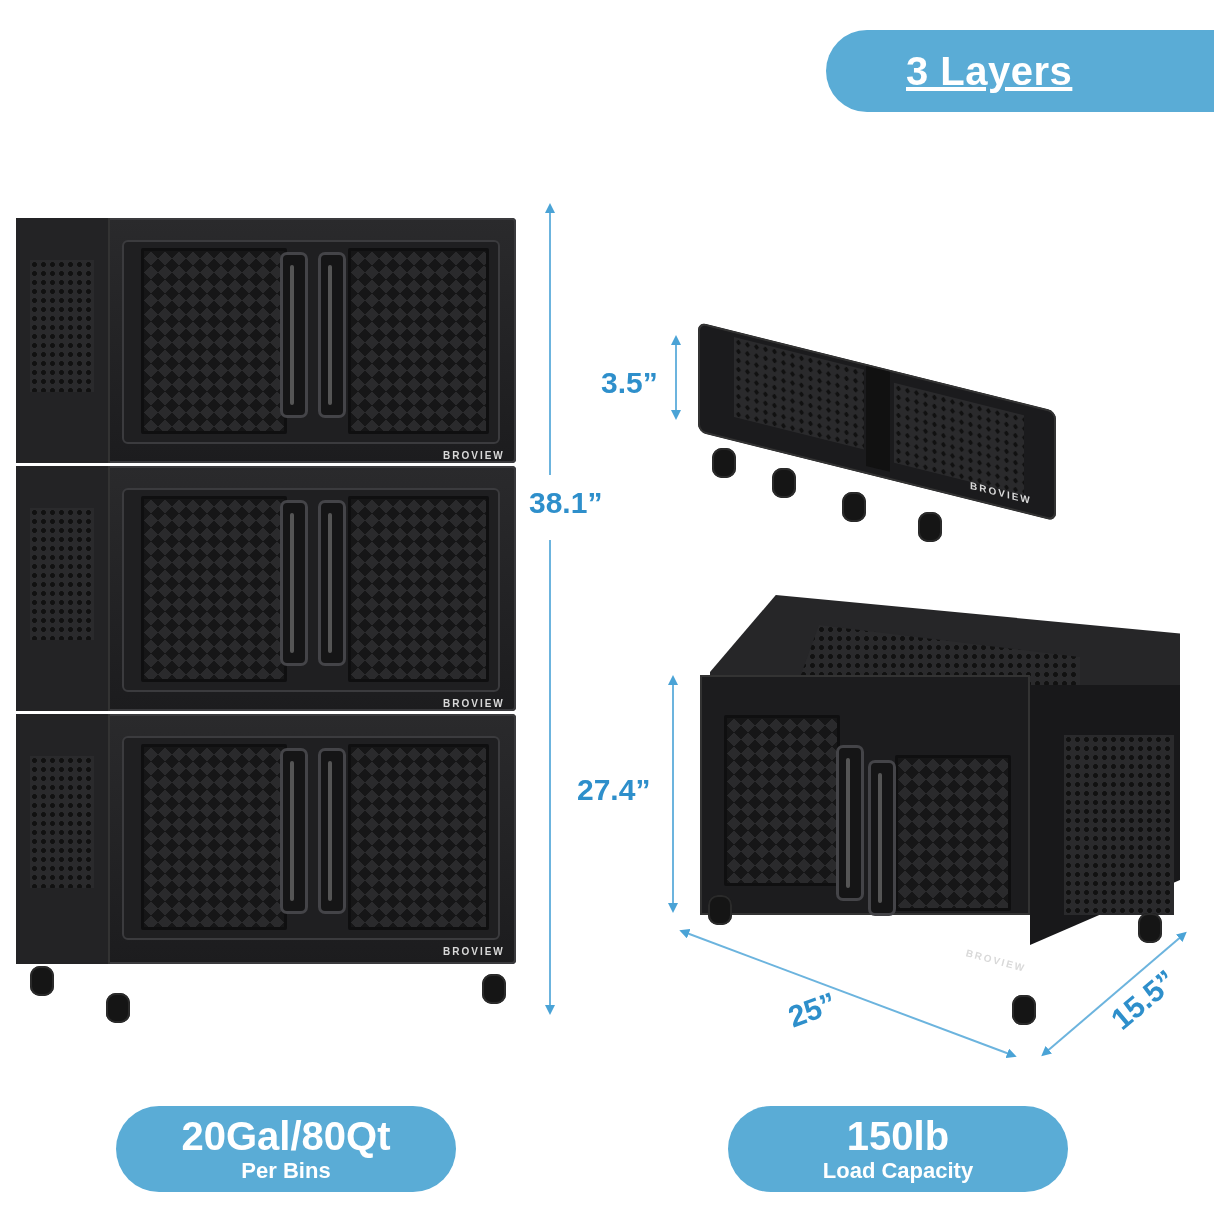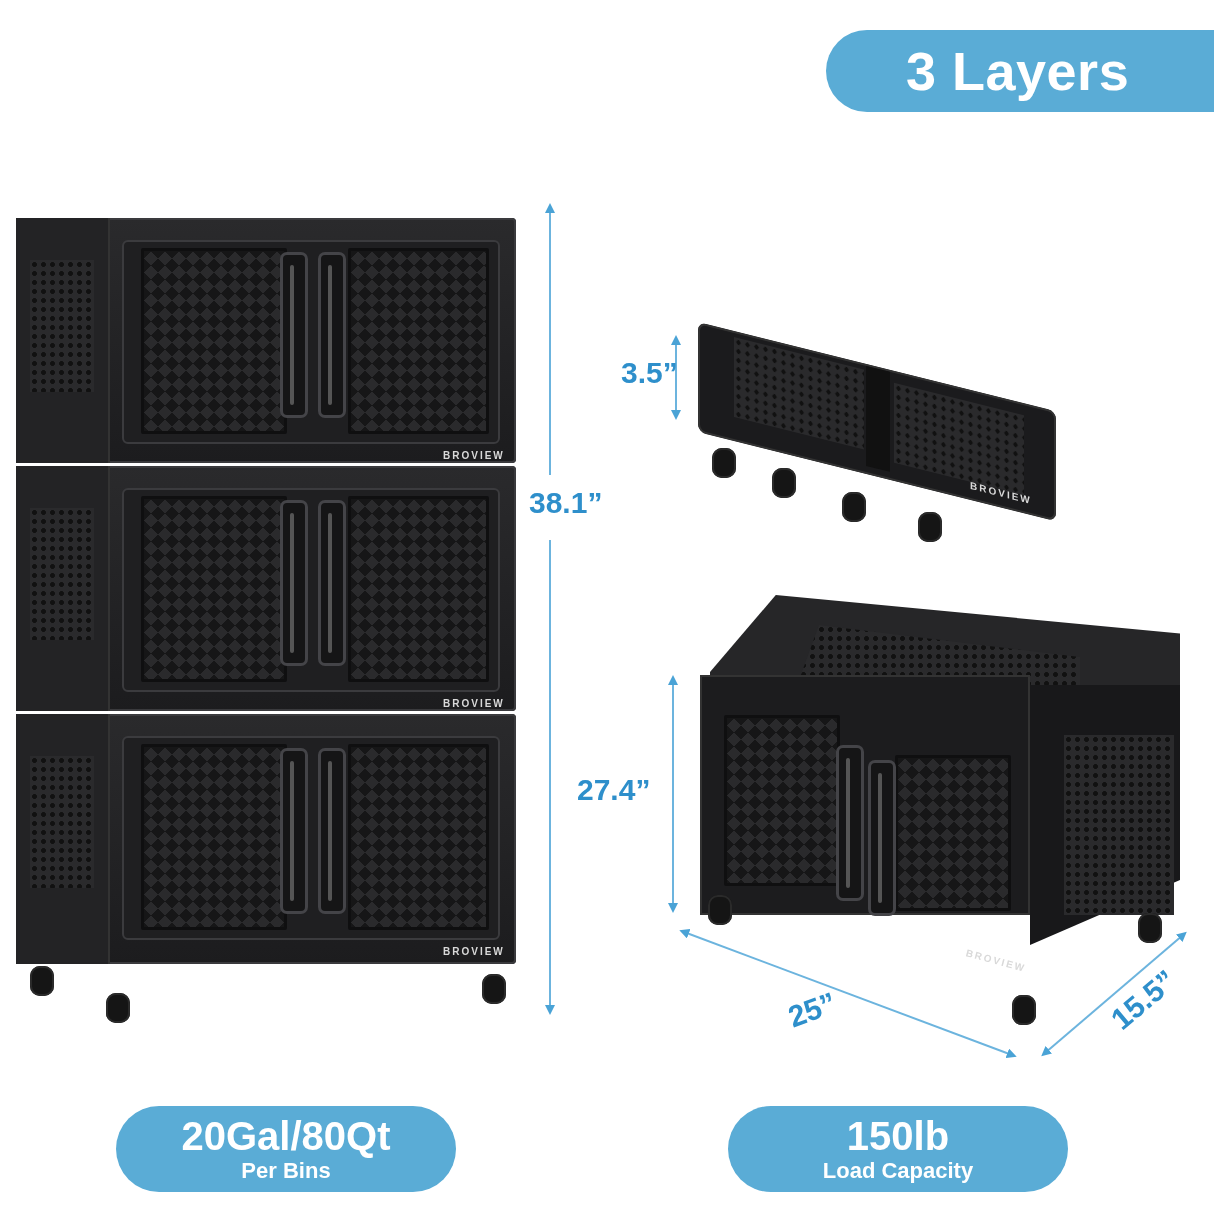--- a/index.html
+++ b/index.html
@@ -14,21 +14,21 @@
   .badge {
     position:absolute; background:#5aacd6; color:#fff;
     display:flex; flex-direction:column; align-items:center; justify-content:center;
     text-align:center;
   }
   .badge-top {
     left:826px; top:30px; width:420px; height:82px;
     border-radius:41px 0 0 41px;
     align-items:flex-start; padding-left:80px; box-sizing:border-box;
   }
-  .badge-top .t { font-size:54px; font-weight:bold; letter-spacing:0.5px; line-height:1; }
+  .badge-top .t { font-size:40px; font-weight:bold; letter-spacing:0.5px; line-height:1;text-decoration:underline; }
   .badge-bottom { height:86px; border-radius:43px; }
   .badge-bottom .main { font-size:40px; font-weight:bold; line-height:1; }
   .badge-bottom .sub { font-size:22px; font-weight:bold; margin-top:4px; line-height:1; }
   #badge-capacity { left:116px; top:1106px; width:340px; }
   #badge-load { left:728px; top:1106px; width:340px; }
 
   
   .dim {
     position:absolute; color:#2e8fcb; font-weight:bold; font-size:30px; line-height:1;
   }
@@ -141,21 +141,21 @@
     <div class="handle" style="left:302px;top:34px;height:160px;"></div>
     <div class="brand" style="left:427px;top:232px;">BROVIEW</div>
   </div>
 
   <div class="wheel" style="left:14px;top:748px;"></div>
   <div class="wheel" style="left:90px;top:775px;"></div>
   <div class="wheel" style="left:466px;top:756px;"></div>
 </div>
 
 <div class="dim" style="left:529px;top:488px;">38.1”</div>
-<div class="dim" style="left:601px;top:358px;margin-left:20px;">3.5”</div>
+<div class="dim" style="left:601px;top:368px;">3.5”</div>
 <div class="dim" style="left:577px;top:775px;">27.4”</div>
 <div class="dim" style="left:788px;top:995px;transform:rotate(-20deg);">25”</div>
 <div class="dim" style="left:1107px;top:985px;transform:rotate(-40deg);">15.5”</div>
 
 <div class="abs" style="left:690px;top:300px;width:370px;height:230px;">
   <div class="abs" style="left:0;top:0;width:370px;height:190px;transform:skewY(14deg);transform-origin:0 0;">
     <div class="abs" style="left:8px;top:20px;width:358px;height:110px;background:#1b1b1d;border-radius:8px;box-shadow:inset 0 0 0 2px #333;"></div>
     <div class="side-grid" style="left:44px;top:26px;width:130px;height:80px;"></div>
     <div class="side-grid" style="left:204px;top:32px;width:130px;height:80px;"></div>
     <div class="abs" style="left:176px;top:22px;width:24px;height:100px;background:#111;"></div>

